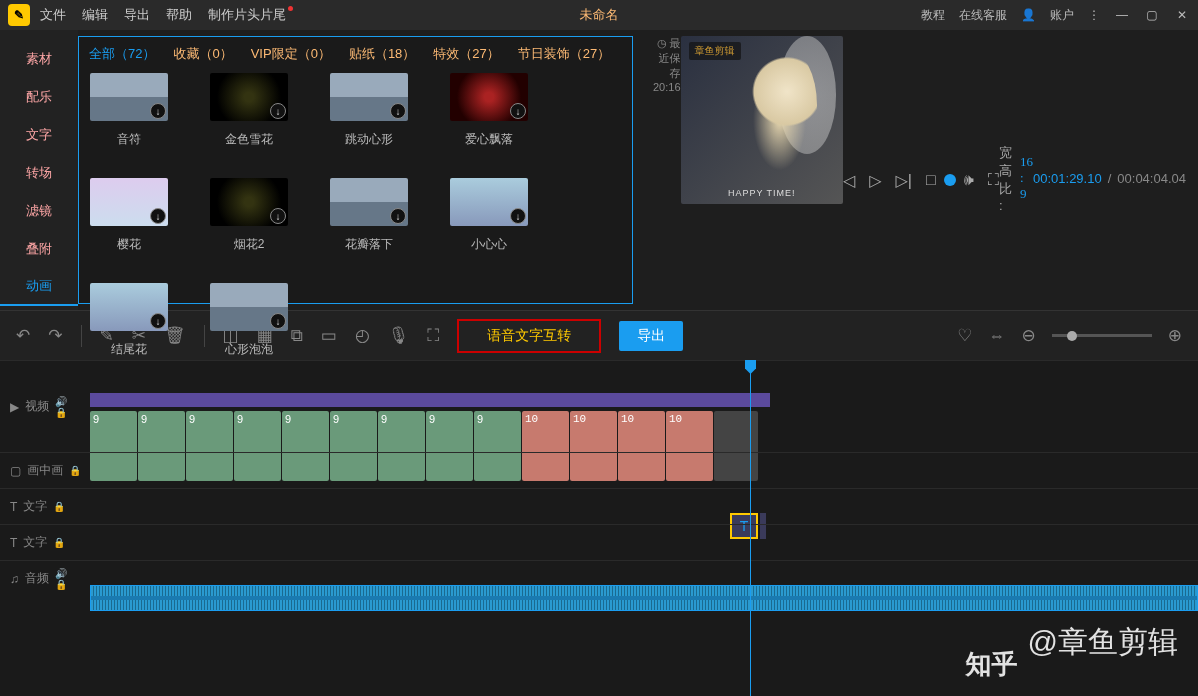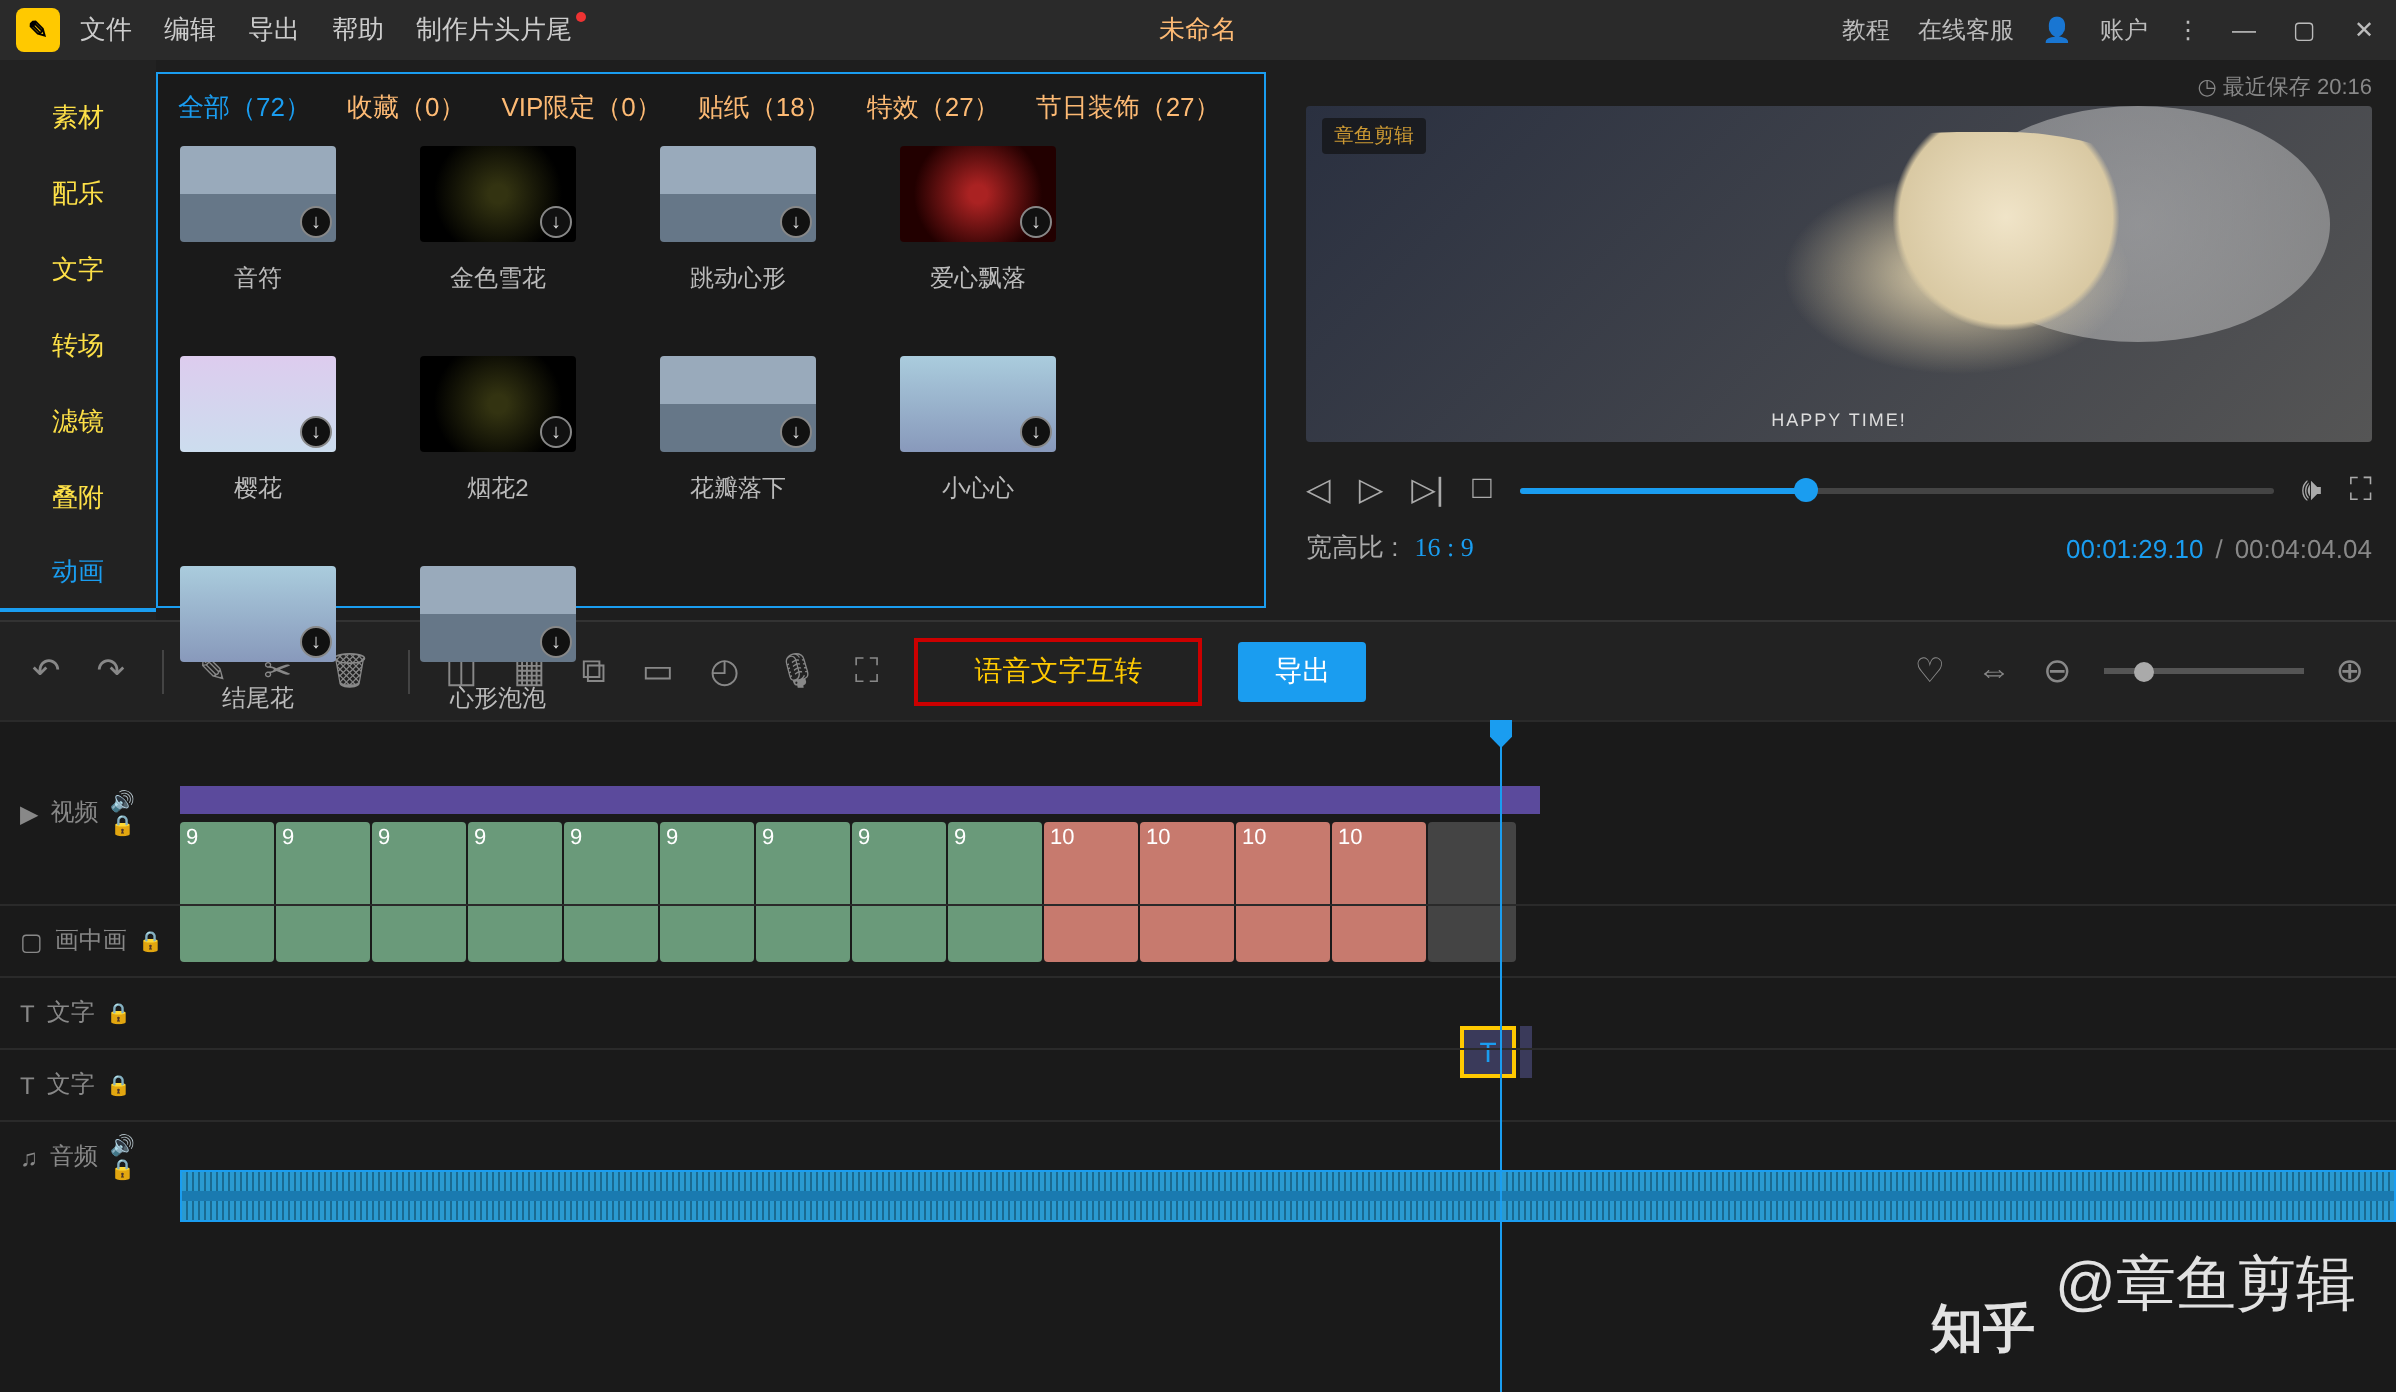--- a/index.html
+++ b/index.html
@@ -10,39 +10,39 @@
 .logo { width: 22px; height: 22px; background: #ffc900; border-radius: 4px; display: flex; align-items: center; justify-content: center; color: #000; font-weight: bold; margin-right: 10px; }
 .menu-item { color: #ccc; margin-right: 16px; cursor: pointer; font-size: 13px; }
 .menu-item.reddot::after { content:""; display:inline-block; width:5px; height:5px; background:#e33; border-radius:50%; margin-left:2px; vertical-align:top; }
 .title-center { position: absolute; left: 50%; transform: translateX(-50%); color: #fdba74; font-size: 13px; }
 .menubar-right { margin-left: auto; display: flex; align-items: center; gap: 14px; color: #bbb; }
 .win-btn { width: 16px; height: 16px; display: flex; align-items: center; justify-content: center; cursor: pointer; }
 
 
 .upper { display: flex; height: 280px; background: #1e1e1e; }
 .side-tabs { width: 78px; background: #222; display: flex; flex-direction: column; padding-top: 10px; }
-.side-tab { height: 38px; display: flex; align-items: center; justify-content: center; color: #fde047; cursor: pointer; font-size: 13px; }
+.side-tab { height: 38px; display: flex; align-items: center; justify-content: center; color: #fca5a5; cursor: pointer; font-size: 13px; }
 .side-tab.active { color: #1a9df0; border-bottom: 2px solid #1a9df0; }
 
 .library { flex: 1; border: 1px solid #1a9df0; margin: 6px 8px 6px 0; padding: 8px 10px; background: #1a1a1a; position: relative; max-width: 600px; }
 .lib-tabs { display: flex; gap: 18px; margin-bottom: 10px; font-size: 13px; }
 .lib-tab { color: #fdba74; cursor: pointer; }
 .lib-tab.active { color: #1a9df0; }
 .lib-grid { display: flex; flex-wrap: wrap; gap: 30px 40px; }
 .lib-item { width: 80px; display: flex; flex-direction: column; align-items: center; cursor: pointer; }
 .lib-thumb { width: 78px; height: 48px; background: linear-gradient(135deg,#223,#445); border-radius: 2px; position: relative; }
 .lib-thumb.road { background: linear-gradient(#9ab 50%, #678 50%); }
 .lib-thumb.dark { background: radial-gradient(circle,#331 10%,#000 70%); }
 .lib-thumb.red { background: radial-gradient(circle,#a22 10%,#200 70%); }
 .lib-thumb.pink { background: linear-gradient(#dce,#cde); }
 .lib-thumb.sky { background: linear-gradient(#acd,#89b); }
 .dl-icon { position: absolute; right: 2px; bottom: 2px; width: 16px; height: 16px; background: #111; border: 1px solid #888; border-radius: 50%; display: flex; align-items: center; justify-content: center; font-size: 10px; color: #ddd; }
 .lib-label { margin-top: 10px; color: #bbb; font-size: 12px; }
 
-.preview { flex: 1; display: flex; flex-direction: column; padding: 6px 12px 0 12px; }
+.preview { flex: 1; display: flex; flex-direction: row; padding: 6px 12px 0 12px; }
 .save-status { text-align: right; color: #888; font-size: 11px; margin-bottom: 2px; }
 .preview-canvas { width: 100%; height: 168px; background: linear-gradient(135deg,#2a3040,#555); border-radius: 2px; position: relative; display:flex; align-items:flex-end; justify-content:center; }
 .preview-canvas .wm { position:absolute; top:6px; left:8px; background:#111a; color:#c93; font-size:10px; padding:2px 6px; border-radius:2px; }
 .preview-canvas .ht { font-size:9px; color:#ddd; margin-bottom:6px; letter-spacing:1px; }
 .anime-figure { position:absolute; right:16%; top:8%; width:46%; height:84%; background: radial-gradient(circle at 60% 30%, #f0e4c8 0%, #d9c9a3 30%, transparent 32%), radial-gradient(ellipse at 50% 50%, #e8d8b0 0%, transparent 50%); border-radius: 50% 40% 30% 30%; }
 .moon { position:absolute; right:4%; top:0; width:36%; height:70%; background: radial-gradient(circle,#ddd,#bbb); border-radius:50%; opacity:.5; }
 .playbar { display: flex; align-items: center; gap: 14px; margin-top: 14px; color: #aaa; }
 .play-btn { cursor: pointer; font-size: 16px; }
 .seek { flex: 1; height: 3px; background: #444; position: relative; border-radius: 2px; }
 .seek-fill { position:absolute; left:0; top:0; bottom:0; width:38%; background:#1a9df0; border-radius:2px; }
@@ -72,21 +72,21 @@
 
 .track { display: flex; align-items: center; border-top: 1px solid #2a2a2a; min-height: 36px; position: relative; }
 .track.tall { min-height: 92px; }
 .track-head { width: 90px; display: flex; align-items: center; gap: 6px; padding-left: 10px; color: #888; }
 .track-head .mute { font-size: 10px; }
 .track-body { flex: 1; position: relative; height: 100%; }
 
 .vid-clips { position:absolute; left:0; top:4px; bottom:4px; display:flex; }
 .vclip { width:47px; height:70px; margin-right:1px; border-radius:2px; position:relative; color:#fff; font-size:11px; padding:2px 3px; }
 .vclip.g { background:#6a9a7a; }
-.vclip.r { background:#c77a6e; }
+.vclip.r { background:#c77a6e;font-family:Liberation Mono, monospace; }
 .vclip.img { background:#444; width:44px; }
 .vid-base { position:absolute; left:0; right:0; bottom:0; height:14px; background:#5b4a9c; }
 
 .text-clip { position:absolute; left:640px; top:6px; width:28px; height:26px; background:#3a3a5a; border:2px solid #ffc900; display:flex; align-items:center; justify-content:center; color:#1a9df0; font-size:14px; }
 .text-clip2 { position:absolute; left:670px; top:6px; width:6px; height:26px; background:#3a3a5a; }
 
 .audio-wave { position:absolute; left:0; right:0; top:6px; height:26px; background: linear-gradient(180deg, transparent 40%, #1a7ab0 40%, #1a7ab0 60%, transparent 60%), repeating-linear-gradient(90deg, #2a9ad0 0, #2a9ad0 2px, #1a6a90 2px, #1a6a90 3px); border:1px solid #1a9df0; }
 
 .watermark-zh { position: fixed; right: 20px; bottom: 14px; color: #eee; font-size: 30px; font-weight: 300; opacity: .95; display:flex; align-items:center; gap:10px; }
 .watermark-zh .zh-logo { font-weight:bold; font-size:26px;margin-top:44px; }

